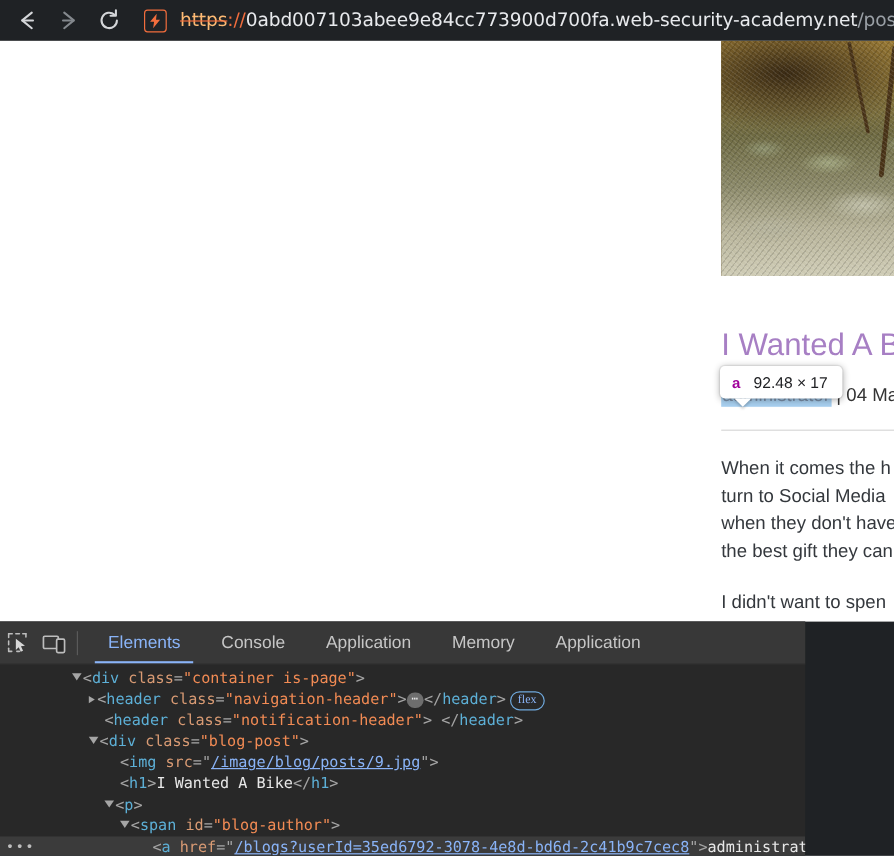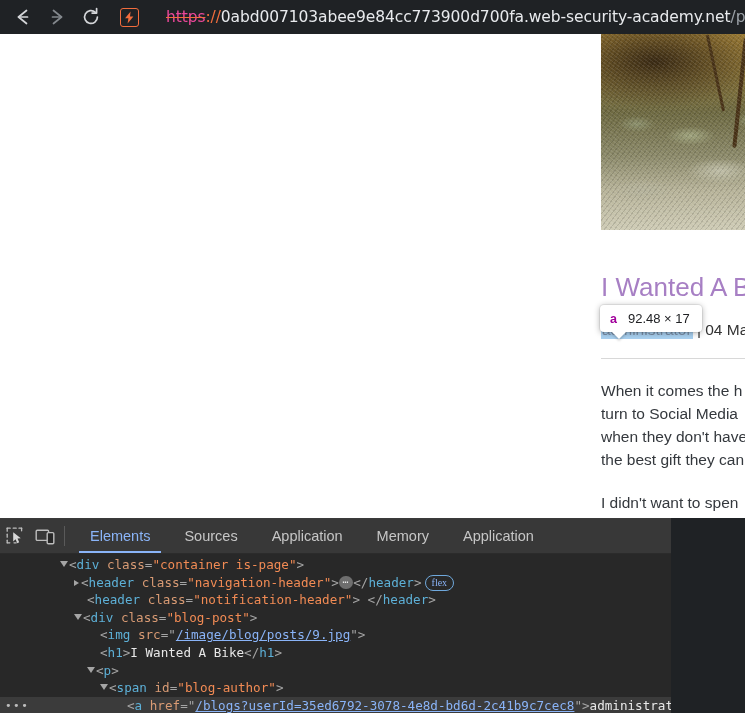--- a/index.html
+++ b/index.html
@@ -50,25 +50,24 @@
   .site-warn-icon svg { display: block; }
 
   .url-text {
     font-family: "DejaVu Sans", sans-serif;
     font-size: 15.5px;
     letter-spacing: -0.1px;
     white-space: nowrap;
     overflow: visible;
   }
   .url-scheme {
-    color: #ec4899;
+    color: #fdba74;
     text-decoration: line-through;
     text-decoration-color: #f26d3d;
     text-decoration-thickness: 1.3px;
-    margin-left: 16px;
   }
   .url-sep   { color: #f26d3d; }
   .url-host  { color: #e8eaed; }
   .url-path  { color: #9aa0a6; }
 
   
   .page-viewport {
     position: absolute; left: 0; top: 34px;
     width: 745px; height: 484px;
     background: #ffffff;
@@ -421,21 +420,21 @@
           <rect x="12.2" y="5.6" width="6.6" height="11.2" rx="1.1" fill="#282828" stroke="#bdbdbd" stroke-width="1.4"></rect>
         </svg>
       </div>
 
       <div class="dt-divider"></div>
 
       <div class="dt-tab active">
         <span>Elements</span>
       </div>
       <div class="dt-tab">
-        <span>Sources</span>
+        <span>Console</span>
       </div>
       <div class="dt-tab">
         <span>Application</span>
       </div>
       <div class="dt-tab">
         <span>Memory</span>
       </div>
       <div class="dt-tab">
         <span>Application</span>
       </div>

